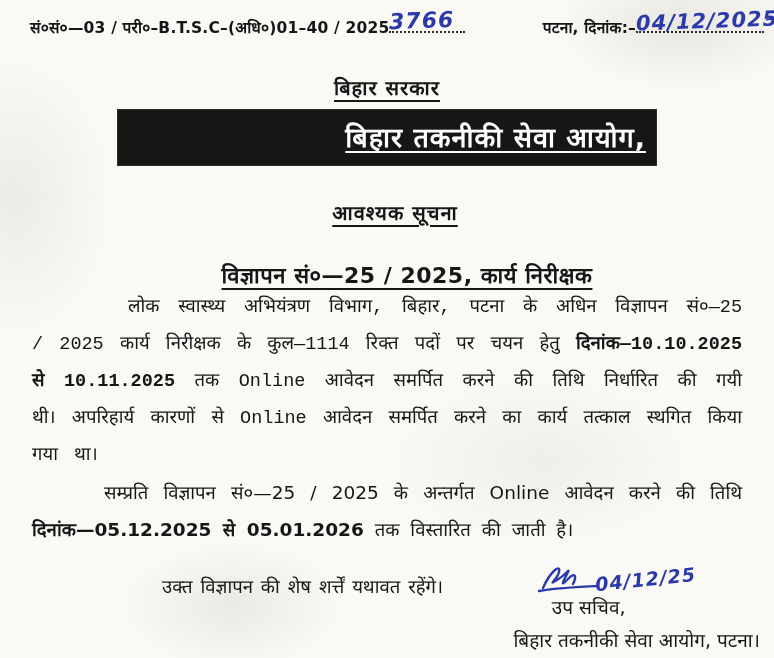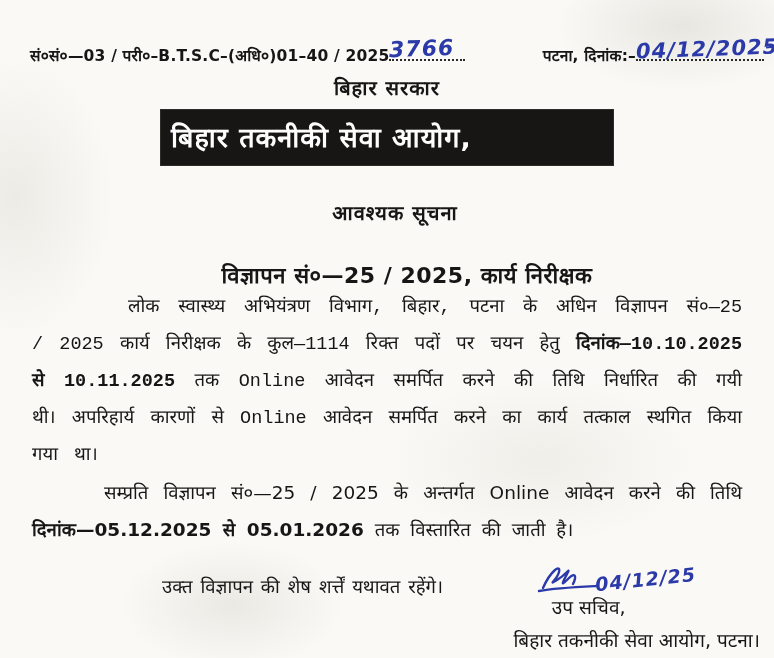--- a/index.html
+++ b/index.html
@@ -14,21 +14,21 @@
     background:
       radial-gradient(ellipse 180px 90px at 88% 4%, #e8e6e1 0%, rgba(232,230,225,0) 70%),
       radial-gradient(ellipse 140px 200px at 2% 30%, #ecebe6 0%, rgba(236,235,230,0) 70%),
       radial-gradient(ellipse 220px 120px at 70% 70%, #efeee9 0%, rgba(239,238,233,0) 70%),
       radial-gradient(ellipse 160px 90px at 30% 92%, #ebe9e4 0%, rgba(235,233,228,0) 70%),
       #faf9f5;
   }
 
   
   .ref-row{
-    position:absolute; top:44px; left:30px; right:10px;
+    position:absolute; top:16px; left:30px; right:10px;
     display:flex; justify-content:space-between; align-items:flex-end;
     font-weight:bold; font-size:15.5px; letter-spacing:.2px;
   }
   .dotted{
     display:inline-block; position:relative;
     border-bottom:2px dotted #2a2a2a; height:14px; vertical-align:baseline;
   }
   .dotted.num{ width:76px; }
   .dotted.date{ width:128px; }
   .hand{
@@ -38,27 +38,27 @@
     font-family:"DejaVu Sans","Liberation Sans",sans-serif;
   }
   .hand.small{ font-size:21px; }
   .hand-tail{
     position:absolute; right:-42px; bottom:12px; width:40px; height:0;
     border-top:2.5px solid #2b3aa8; transform:rotate(-4deg);
   }
 
   
   .content{ padding-top:74px; }
-  .u{ text-decoration-thickness:2px; text-underline-offset:5px; }
+  .u{ text-decoration:underline; text-decoration-thickness:2px; text-underline-offset:5px; }
   .govt-title{
     text-align:center; font-size:20px; font-weight:bold; letter-spacing:1px;
   }
   .banner{
-    width:452px; margin:9px auto 0 auto; background:#171614; color:#fdfdfd;
-    text-align:left; padding:8px 10px 10px 10px;
+    width:538px; margin:9px auto 0 auto; background:#171614; color:#fdfdfd;
+    text-align:right; padding:8px 10px 10px 10px;
     box-shadow:0 0 0 1px #2e2c29;
   }
   .banner-l1{ font-size:27px; font-weight:bold; letter-spacing:1px; }
   .banner-l2{ font-size:19px; font-weight:bold; letter-spacing:1px; margin-top:2px; }
   .banner .u{ text-underline-offset:4px; }
   .notice-title{
     text-align:center; font-size:20px; font-weight:bold; letter-spacing:1px; margin-top:34px;padding-left:16px;
   }
   .subject{
     text-align:center; font-size:22px; font-weight:bold; letter-spacing:.5px; margin-top:33px;padding-left:40px;

